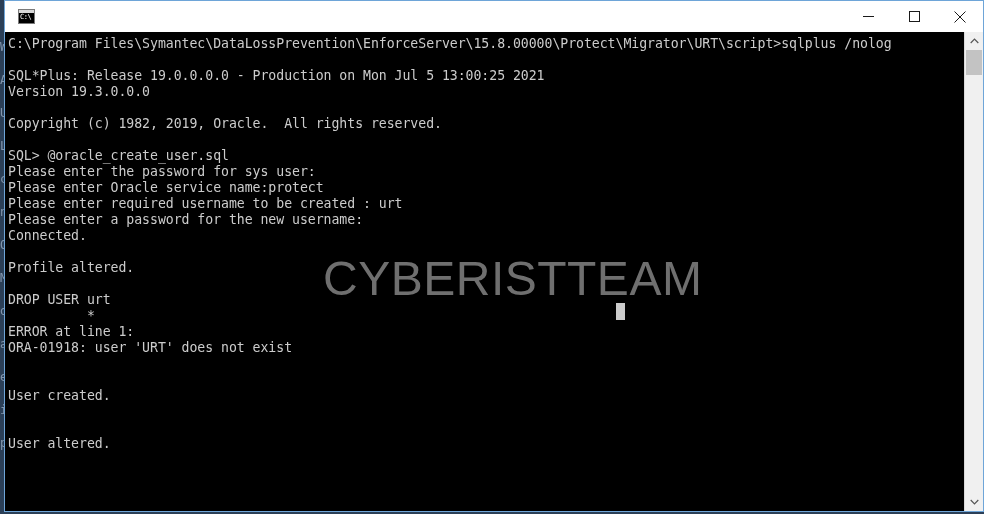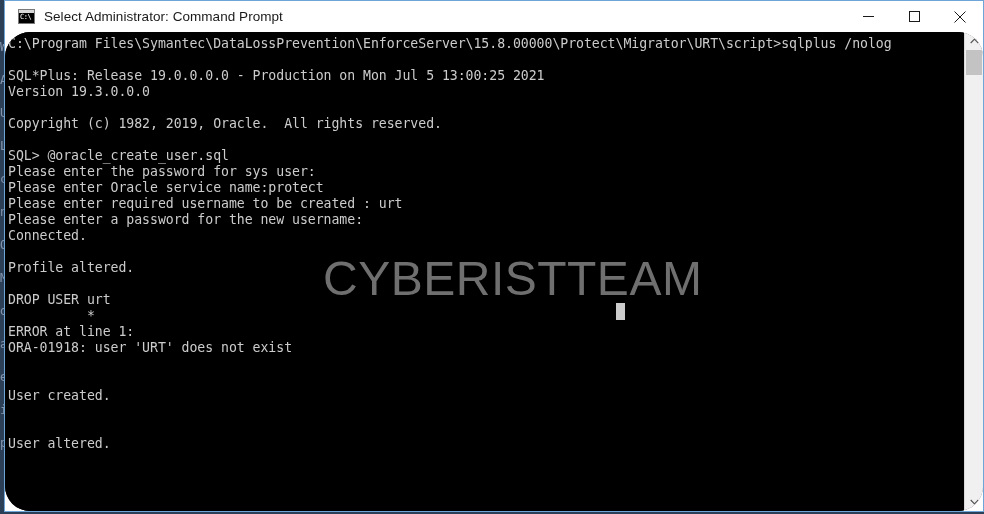--- a/index.html
+++ b/index.html
@@ -112,21 +112,20 @@
   }
   .win-btn svg { display: block; }
 
   
   #console-area {
     flex: 1 1 auto;
     display: flex;
     position: relative;
     background: #000000;
     overflow: hidden;
-    border-radius: 25px;
   }
   #console {
     flex: 1 1 auto;
     position: relative;
     background: #000000;
     overflow: hidden;
     padding: 0;
   }
   #console-lines {
     position: absolute;
@@ -220,21 +219,20 @@
       <div class="bleed-glyph" style="top: 403px; color: rgb(159, 180, 204);">i</div>
       <div class="bleed-glyph" style="top: 436px; color: rgb(159, 180, 204);">p</div>
     </div>
 
   <div id="window">
 
     <div id="titlebar">
       <div id="app-icon">
         <span class="prompt-glyph">C:\</span>
       </div>
-      <div id="title-text">Select Administrator: Command Prompt</div>
 
       <div id="window-controls">
         <button class="win-btn" id="btn-min" title="Minimize">
           <svg width="11" height="11" viewBox="0 0 11 11">
             <line x1="0" y1="5.5" x2="11" y2="5.5" stroke="#1a1a1a" stroke-width="1"></line>
           </svg>
         </button>
         <button class="win-btn" id="btn-max" title="Maximize">
           <svg width="11" height="11" viewBox="0 0 11 11">
             <rect x="0.5" y="0.5" width="10" height="10" fill="none" stroke="#1a1a1a" stroke-width="1"></rect>

